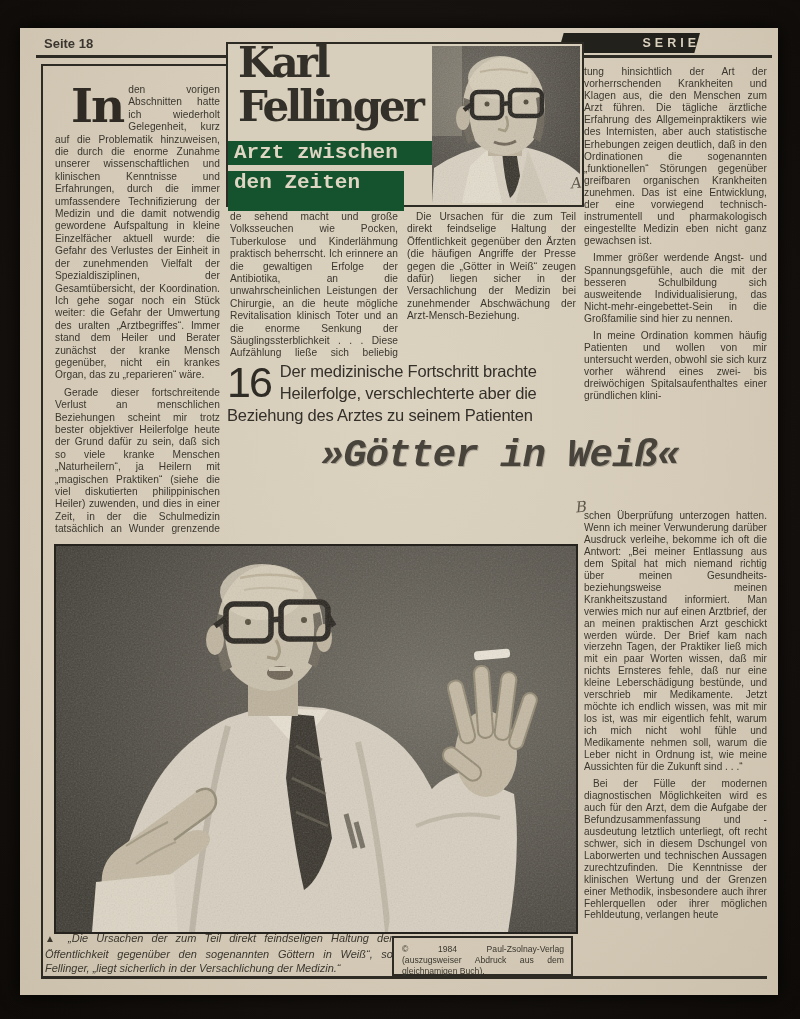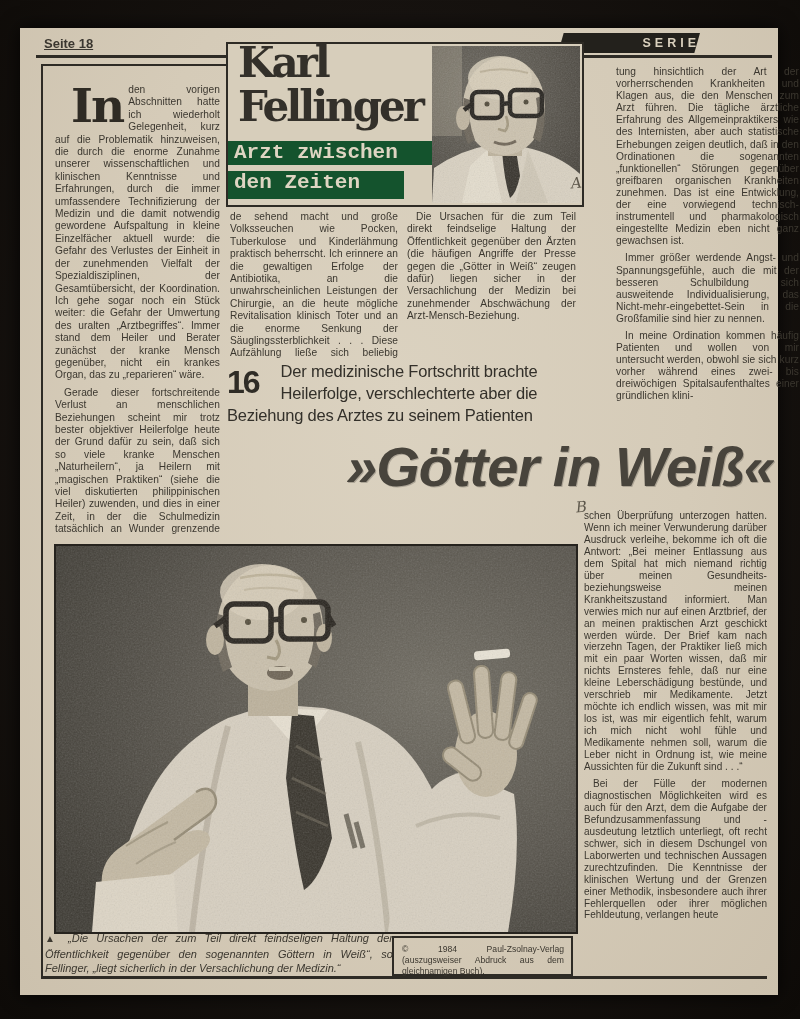--- a/index.html
+++ b/index.html
@@ -36,29 +36,29 @@
   .titlebox{border:2px solid #2e2b25;background:#d7cebb;}
   .bigname{
     font-family:"DejaVu Serif", serif;font-weight:bold;color:#33302a;
     letter-spacing:-3px;transform-origin:left top;
   }
   .titlebar{
     background:#14532d;color:#ded5c2;font-family:Liberation Mono, monospace;
     font-weight:bold;white-space:nowrap;overflow:hidden;
   }
   .pullquote-num{
-    float:left;font-weight:bold;font-size:32px;line-height:40px;
-    margin:2px 22px 0 0;color:#2f2c26;letter-spacing:-2px;
+    float:left;font-weight:normal;font-size:43px;line-height:40px;
+    margin:2px 9px 0 0;color:#2f2c26;letter-spacing:-2px;
   }
   .pullquote-text{
     font-size:16.5px;line-height:22px;color:#33302a;letter-spacing:-0.2px;
   }
   .headline{
-    font-family:Liberation Sans, sans-serif;font-style:italic;font-weight:bold;
-    font-size:56px;letter-spacing:-1px;color:#48443c;text-align:right;
+    font-family:Liberation Mono, monospace;font-style:italic;font-weight:bold;
+    font-size:39px;letter-spacing:-1px;color:#48443c;text-align:center;
     white-space:nowrap;text-shadow:1px 1px 0 rgba(40,36,30,.25);
   }
   .caption{
     font-size:11px;line-height:14.6px;font-style:italic;color:#3b372f;
     text-align:justify;
   }
   .caption .marker{font-style:normal;font-size:10px;}
   .copybox{
     border:2px solid #2e2b25;font-size:8.6px;line-height:11px;color:#3b372f;
     padding:6px 7px 4px 8px;text-align:justify;
@@ -67,33 +67,33 @@
     font-family:"DejaVu Serif", serif;font-style:italic;color:#5e584c;
     font-size:15px;transform:rotate(-6deg);
   }
   .photoframe{border:2px solid #26231e;overflow:hidden;background:#4a463f;}
 </style>
 </head>
 <body>
 
 <div class="page">
 
-  <div class="abs ink" style="left:24px;top:8px;font-size:13px;font-weight:bold;text-decoration:underline;">Seite 18</div>
+  <div class="abs ink" style="left:24px;top:8px;font-size:13px;font-weight:bold;">Seite 18</div>
   <div class="abs rule" style="left:16px;top:27px;width:736px;height:2.5px;"></div>
   <div class="abs serie-badge" style="left:538px;top:5px;width:142px;height:20px;">SERIE</div>
 
   <div class="abs rule" style="left:21px;top:36px;width:2px;height:914px;"></div>
   <div class="abs rule" style="left:21px;top:36px;width:196px;height:2px;"></div>
   <div class="abs rule" style="left:21px;top:948px;width:726px;height:3px;"></div>
 
   <div class="abs titlebox" style="left:206px;top:14px;width:354px;height:161px;">
     <div class="abs bigname" style="left:10px;top:-4px;font-size:42px;line-height:46px;">Karl</div>
     <div class="abs bigname" style="left:10px;top:40px;font-size:42px;line-height:46px;">Fellinger</div>
     <div class="abs titlebar" style="left:0px;top:97px;width:204px;height:24px;font-size:21px;line-height:24px;padding-left:6px;">Arzt zwischen</div>
-    <div class="abs titlebar" style="left:0px;top:127px;width:170px;height:28px;font-size:21px;line-height:24px;padding-left:6px;">den Zeiten</div>
+    <div class="abs titlebar" style="left:0px;top:127px;width:170px;height:40px;font-size:21px;line-height:24px;padding-left:6px;">den Zeiten</div>
 
     <div class="abs" style="left:204px;top:2px;width:148px;height:157px;overflow:hidden;">
       <svg width="148" height="157" viewBox="0 0 148 157">
         <defs>
           <radialGradient id="ptbg" cx="35%" cy="30%" r="90%">
             <stop offset="0" stop-color="#6b675e"></stop>
               <stop offset="1" stop-color="#433f38"></stop>
           </radialGradient>
           <filter id="ptgrain">
               <feTurbulence type="fractalNoise" baseFrequency="0.8" numOctaves="2" stitchTiles="stitch"></feTurbulence>
@@ -136,21 +136,21 @@
   </div>
 
   <div class="abs bodytext" style="left:210px;top:183px;width:168px;height:150px;">
     <p>de sehend macht und große Volksseuchen wie Pocken, Tuberkulose und Kinderlähmung praktisch beherrscht. Ich erinnere an die gewaltigen Erfolge der Antibiotika, an die unwahrscheinlichen Leistungen der Chirurgie, an die heute mögliche Revitalisation klinisch Toter und an die enorme Senkung der Säuglingssterblichkeit . . . Diese Aufzählung ließe sich beliebig fortsetzen.</p>
   </div>
 
   <div class="abs bodytext" style="left:387px;top:183px;width:169px;height:152px;">
     <p style="text-indent:9px;">Die Ursachen für die zum Teil direkt feindselige Haltung der Öffentlichkeit gegenüber den Ärzten (die häufigen Angriffe der Presse gegen die „Götter in Weiß“ zeugen dafür) liegen sicher in der Versachlichung der Medizin bei zunehmender Abschwächung der Arzt-Mensch-Beziehung.</p>
   </div>
 
-  <div class="abs bodytext" style="left:564px;top:38px;width:183px;height:390px;line-height:12.1px;margin-left:32px;">
+  <div class="abs bodytext" style="left:564px;top:38px;width:183px;height:390px;line-height:12.1px;">
     <p>tung hinsichtlich der Art der vorherrschenden Krankheiten und Klagen aus, die den Menschen zum Arzt führen. Die tägliche ärztliche Erfahrung des Allgemeinpraktikers wie des Internisten, aber auch statistische Erhebungen zeigen deutlich, daß in den Ordinationen die sogenannten „funktionellen“ Störungen gegenüber greifbaren organischen Krankheiten zunehmen. Das ist eine Entwicklung, der eine vorwiegend technisch-instrumentell und pharmakologisch eingestellte Medizin eben nicht ganz gewachsen ist.</p>
     <p class="ind">Immer größer werdende Angst- und Spannungsgefühle, auch die mit der besseren Schulbildung sich ausweitende Individualisierung, das Nicht-mehr-eingebettet-Sein in die Großfamilie sind hier zu nennen.</p>
     <p class="ind">In meine Ordination kommen häufig Patienten und wollen von mir untersucht werden, obwohl sie sich kurz vorher während eines zwei- bis dreiwöchigen Spitalsaufenthaltes einer gründlichen klini-</p>
   </div>
 
   <div class="abs" style="left:207px;top:332px;width:354px;height:78px;">
     <span class="pullquote-num">16</span>
     <span class="pullquote-text">Der medizinische Fortschritt brachte Heilerfolge, verschlechterte aber die Beziehung des Arztes zu seinem Patienten</span>
   </div>
 

